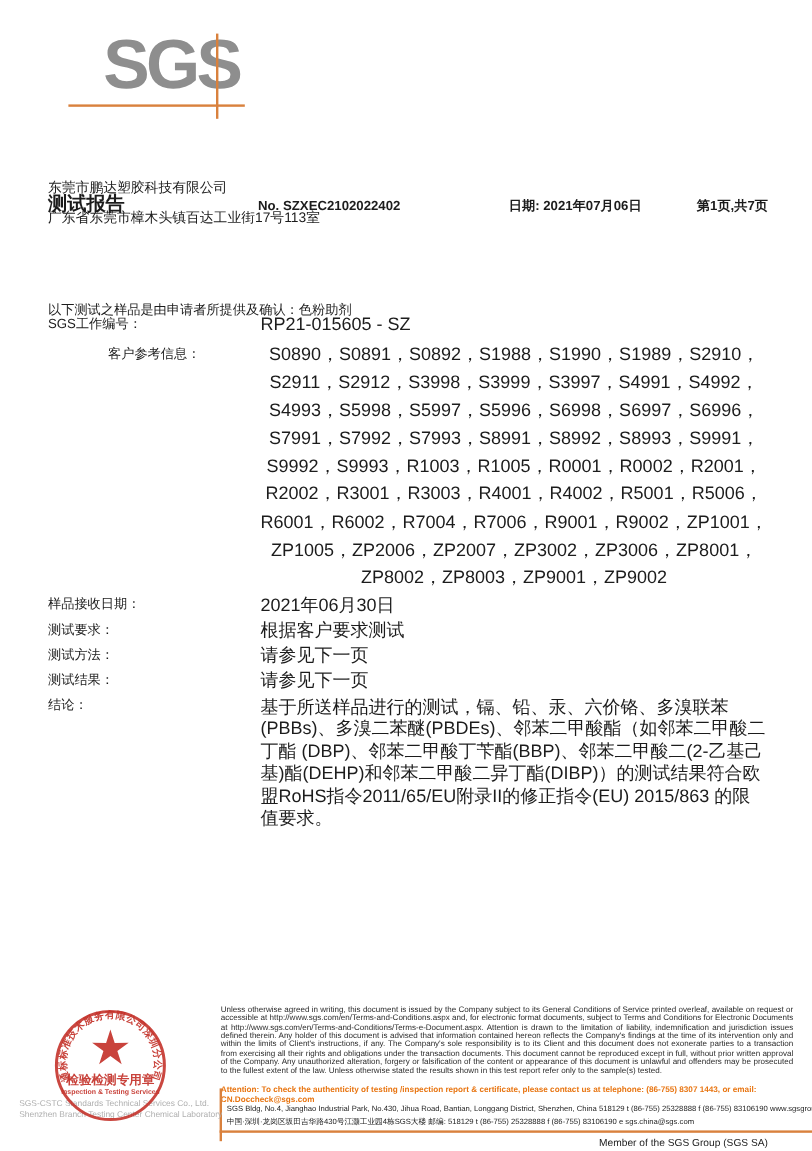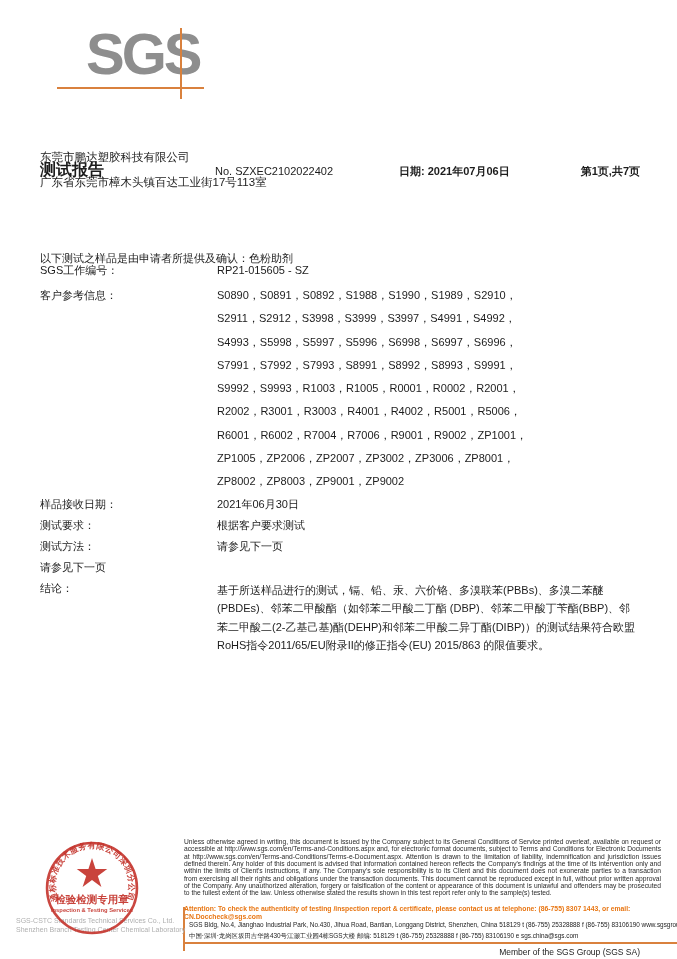--- a/index.html
+++ b/index.html
@@ -14,34 +14,34 @@
     position:absolute; left:86px; top:24px;
     font-size:58px; font-weight:700; letter-spacing:-3px; line-height:60px;
     color:#8e8e8e;
   }
   .crop-v { position:absolute; left:180px; top:28px; width:2px;  height:71px; background:#d9813d; }
   .crop-h { position:absolute; left:57px;  top:87px; width:147px; height:2px; background:#d9813d; }
 
   
   .header-row { position:absolute; left:40px; right:37px; top:140px; display:flex; align-items:baseline; }
   .report-title { font-size:16px; font-weight:700; width:175px; flex:none; }
-  .report-no    { font-size:11px; font-weight:400; width:184px; flex:none; }
+  .report-no    { font-size:11px; font-weight:700; width:209px; flex:none; }
   .report-date  { font-size:11px; font-weight:700; width:140px; flex:none;margin-top:24px; }
   .page-info    { font-size:11px; font-weight:700; margin-left:auto; }
 
   
   .applicant { position:absolute; left:40px; top:145px; font-size:11.5px; line-height:25px; }
 
   
   .statement { position:absolute; left:40px; top:251px; font-size:11px; }
   .fields { position:absolute; left:40px; right:37px; top:263px; }
   .field-row { display:flex; margin-bottom:6px; }
   .field-label { width:177px; flex:none; font-size:11px; line-height:15px; }
-  .field-value { font-size:11px; line-height:15px; }
-  .field-row.ref { margin-bottom:3px; }
+  .field-value { font-size:15px; line-height:15px; }
+  .field-row.ref { margin-bottom:3px;text-align:center; }
   .field-row.ref .field-label,
   .field-row.ref .field-value { line-height:23.3px; }
   .field-value.ref-lines { white-space:pre-line; }
   .field-row.conclusion .field-value { width:425px; line-height:18.6px; }
 
   
   .stamp-company {
     position:absolute; left:16px; top:916px; z-index:1;
     font-size:7px; line-height:9px; color:#b0b0b0; white-space:nowrap;
   }
@@ -112,20 +112,21 @@
     </div>
     <div class="field-row">
       <div class="field-label">测试要求：</div>
       <div class="field-value">根据客户要求测试</div>
     </div>
     <div class="field-row">
       <div class="field-label">测试方法：</div>
       <div class="field-value">请参见下一页</div>
     </div>
     <div class="field-row">
+      <div class="field-label">测试结果：</div>
       <div class="field-value">请参见下一页</div>
     </div>
     <div class="field-row conclusion">
       <div class="field-label">结论：</div>
       <div class="field-value">基于所送样品进行的测试，镉、铅、汞、六价铬、多溴联苯(PBBs)、多溴二苯醚(PBDEs)、邻苯二甲酸酯（如邻苯二甲酸二丁酯 (DBP)、邻苯二甲酸丁苄酯(BBP)、邻苯二甲酸二(2-乙基己基)酯(DEHP)和邻苯二甲酸二异丁酯(DIBP)）的测试结果符合欧盟RoHS指令2011/65/EU附录II的修正指令(EU) 2015/863 的限值要求。</div>
     </div>
   </div>
 
   <div class="stamp-company">
     <div>SGS-CSTC Standards Technical Services Co., Ltd.</div>

